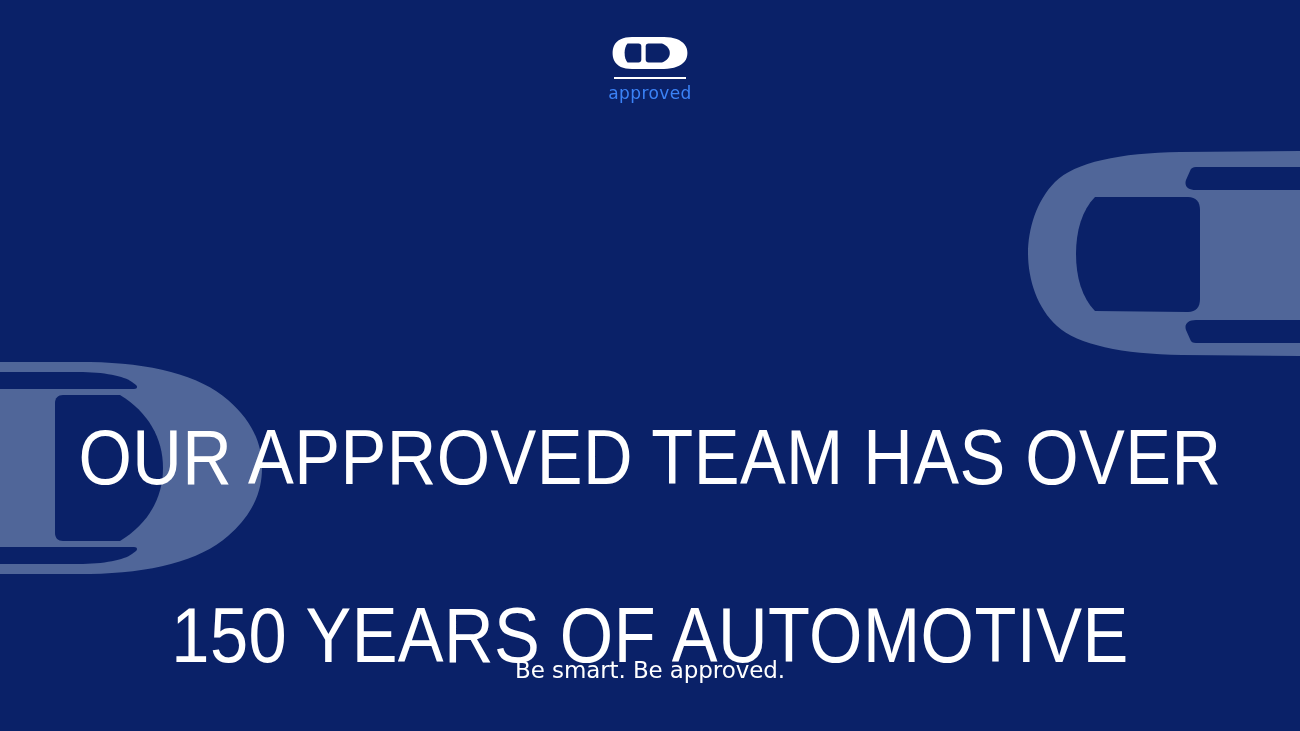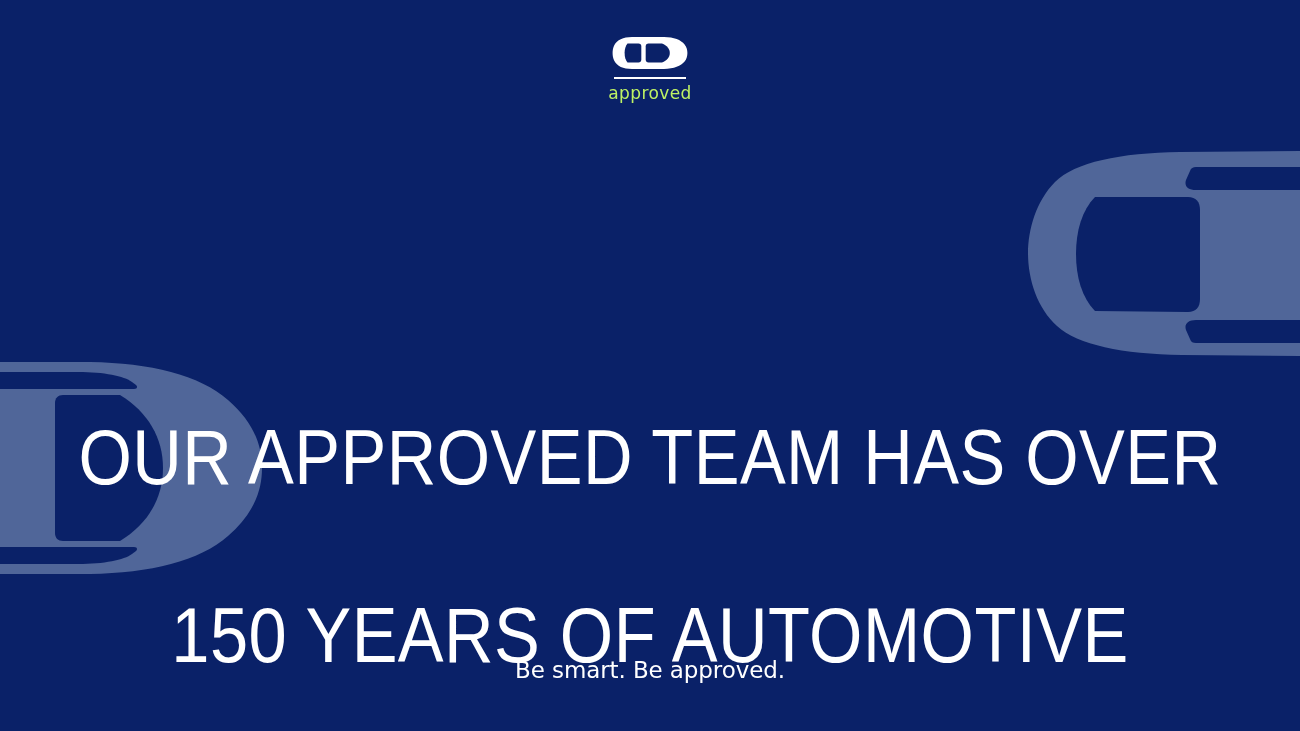--- a/index.html
+++ b/index.html
@@ -44,21 +44,21 @@
     height: 34px;
   }
   .logo-rule {
     width: 72px;
     height: 2px;
     background: #ffffff;
     margin-top: 7px;
     margin-bottom: 4px;
   }
   .logo-wordmark {
-    color: #bef264;
+    color: #3b82f6;
     font-size: 17px;
     line-height: 21px;
     letter-spacing: 0.4px;
     font-weight: 400;
     font-family: "DejaVu Sans", "Liberation Sans", sans-serif;
   }
 
   
   .headline {
     position: absolute;

